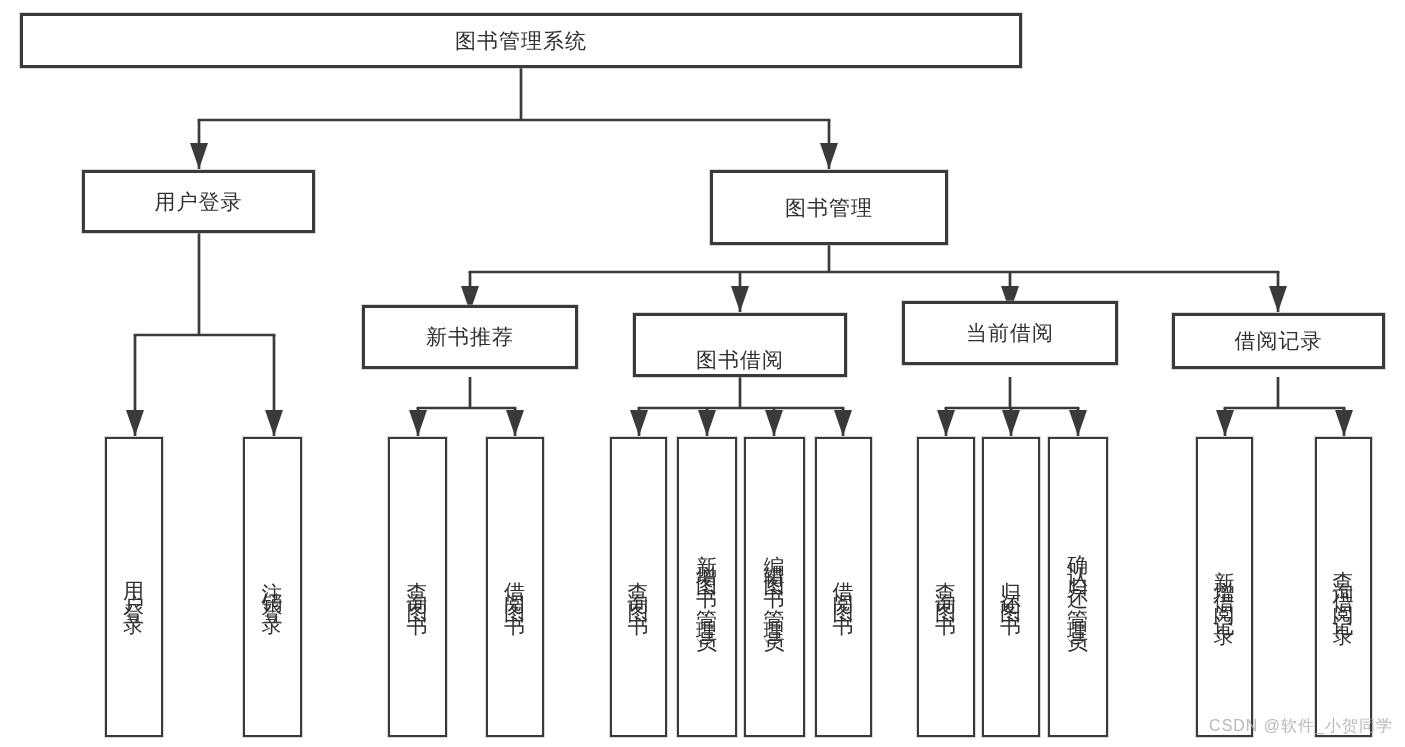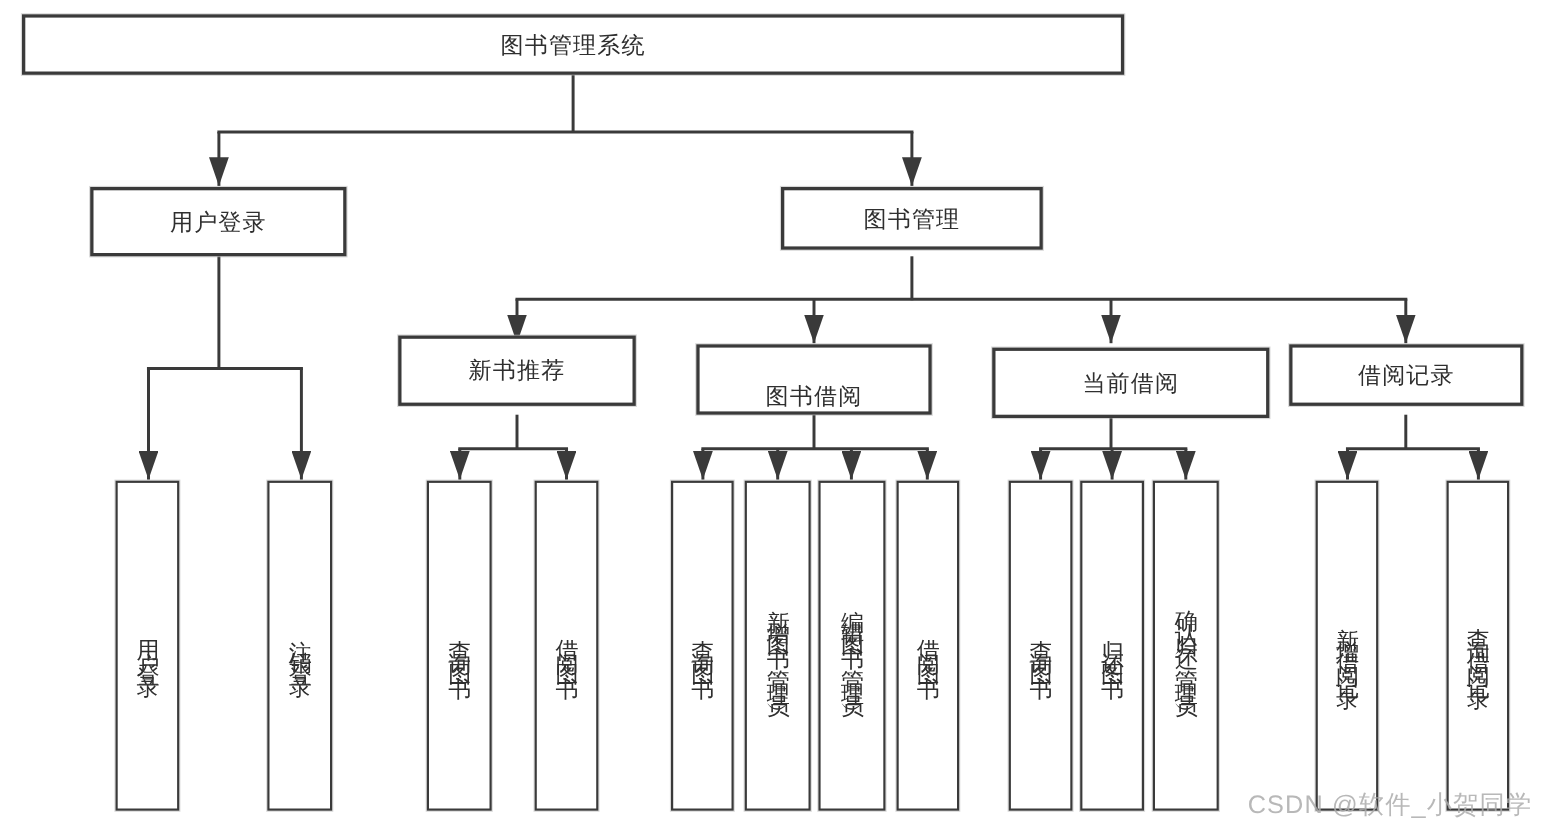--- a/index.html
+++ b/index.html
@@ -25,21 +25,21 @@
     font-size:21px;color:#2f2f2f;letter-spacing:1px;white-space:nowrap;
   }
   .vlabel{
     writing-mode:vertical-rl;
     text-orientation:mixed;
     font-size:21px;color:#2f2f2f;
     letter-spacing:11px;line-height:1;
   }
   .watermark{
     position:absolute;top:716px;right:12px;z-index:3;
-    font-size:23px;color:rgba(172,172,172,.85);
+    font-size:16px;color:rgba(172,172,172,.85);
     letter-spacing:1px;white-space:nowrap;
   }
 </style>
 </head>
 <body>
 
 <div class="stage">
 
   <svg class="wires" width="1405" height="747" viewBox="0 0 1405 747">
     <defs>
@@ -105,31 +105,31 @@
     </g>
   </svg>
 
   <div class="box" style="left:20px;top:13px;width:1002px;height:55px;">
     <span class="label">图书管理系统</span>
   </div>
 
   <div class="box" style="left:82px;top:170px;width:233px;height:63px;">
     <span class="label">用户登录</span>
   </div>
-  <div class="box" style="left:710px;top:170px;width:238px;height:57px;">
+  <div class="box" style="left:710px;top:170px;width:238px;height:75px;">
     <span class="label">图书管理</span>
   </div>
 
   <div class="box" style="left:362px;top:305px;width:216px;height:64px;">
     <span class="label">新书推荐</span>
   </div>
   <div class="box" style="left:633px;top:313px;width:214px;height:64px;align-items:flex-end;">
     <span class="label">图书借阅</span>
   </div>
-  <div class="box" style="left:902px;top:316px;width:252px;height:64px;">
+  <div class="box" style="left:902px;top:301px;width:216px;height:64px;">
     <span class="label">当前借阅</span>
   </div>
   <div class="box" style="left:1172px;top:313px;width:213px;height:56px;">
     <span class="label">借阅记录</span>
   </div>
 
   <div class="box leaf" style="left:105px;width:58px;">
     <span class="vlabel">用户登录</span>
   </div>
   <div class="box leaf" style="left:243px;width:59px;">

